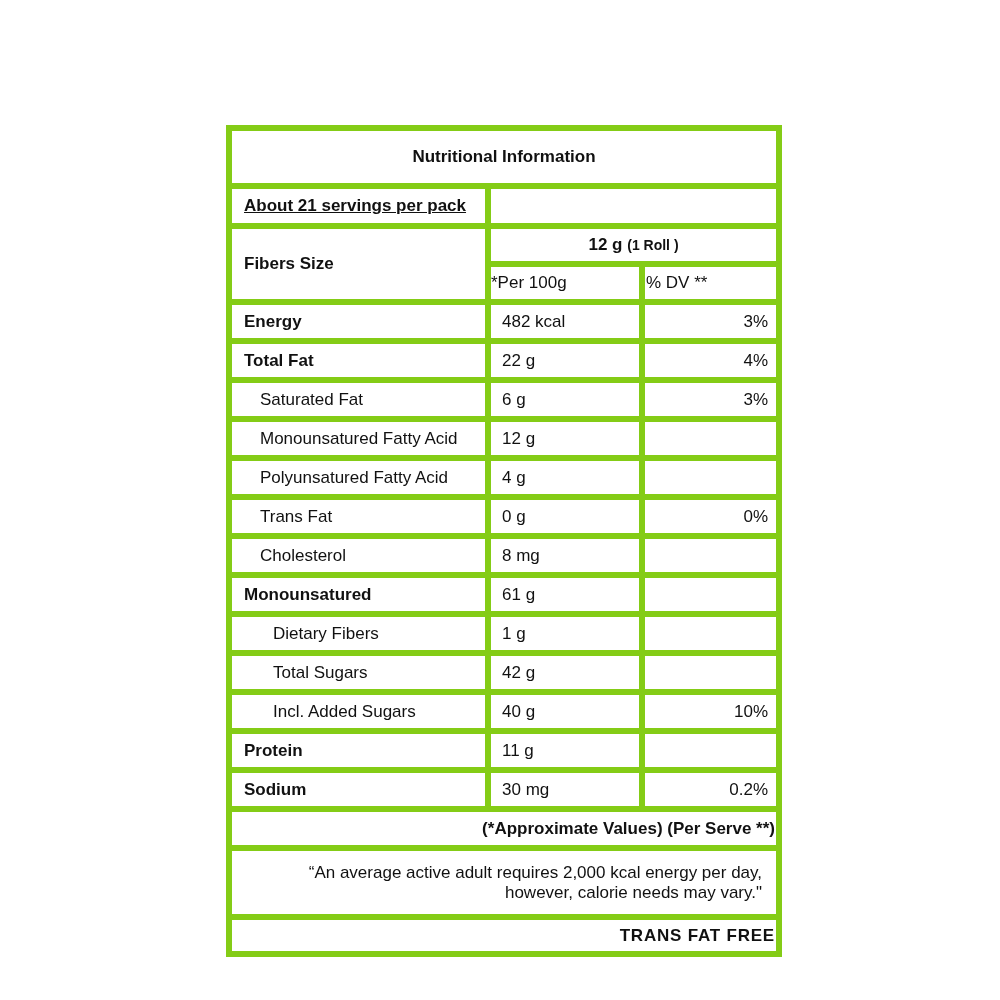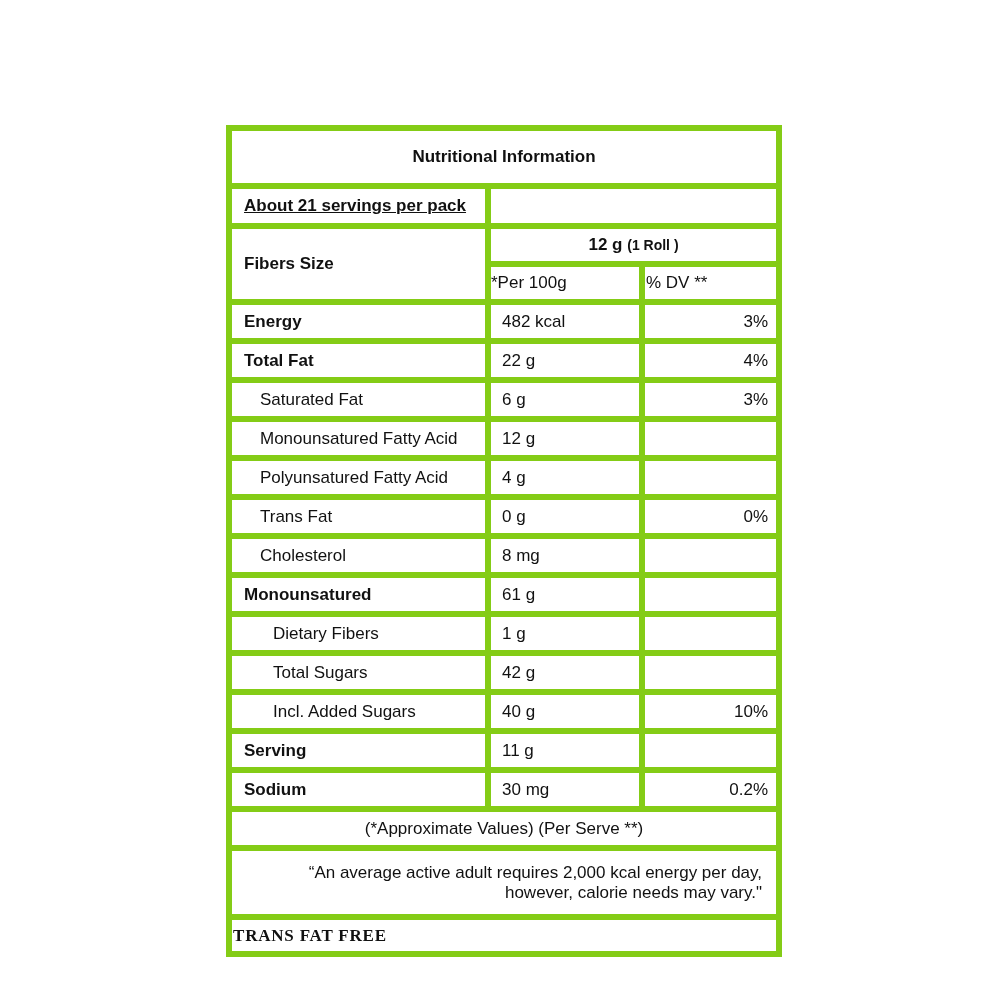--- a/index.html
+++ b/index.html
@@ -83,38 +83,37 @@
   td.label.ind2 { padding-left: 41px; }
   td.val {
     padding-left: 11px;
   }
   td.dv {
     text-align: right;
     padding-right: 8px;
   }
   td.approx-cell {
     height: 31px;
-    text-align: center;
-    font-weight: normal;
+    text-align: right;
+    font-weight: bold;
   }
   td.note-cell {
     height: 63px;
     text-align: right;
     font-weight: normal;
     padding: 0 14px;
     white-space: normal !important;
     font-size: 17.5px;
   }
   td.footer-cell {
     height: 29px;
-    text-align: left;
+    text-align: right;
     font-weight: bold;
     font-size: 13.5px;
     letter-spacing: 0.8px;
-    font-family: Liberation Serif, serif;
   }
 </style>
 </head>
 <body>
 
 <div class="canvas">
   <table class="nutrition">
     <colgroup>
       <col style="width:259px">
       <col style="width:154px">
@@ -190,21 +189,21 @@
     <td class="label ind2">Total Sugars</td>
     <td class="val">42 g</td>
     <td class="dv"></td>
   </tr>
         <tr>
     <td class="label ind2">Incl. Added Sugars</td>
     <td class="val">40 g</td>
     <td class="dv">10%</td>
   </tr>
         <tr>
-    <td class="label bold">Serving</td>
+    <td class="label bold">Protein</td>
     <td class="val">11 g</td>
     <td class="dv"></td>
   </tr>
         <tr>
     <td class="label bold">Sodium</td>
     <td class="val">30 mg</td>
     <td class="dv">0.2%</td>
   </tr>
       </tbody>
     <tbody id="foot-rows">

